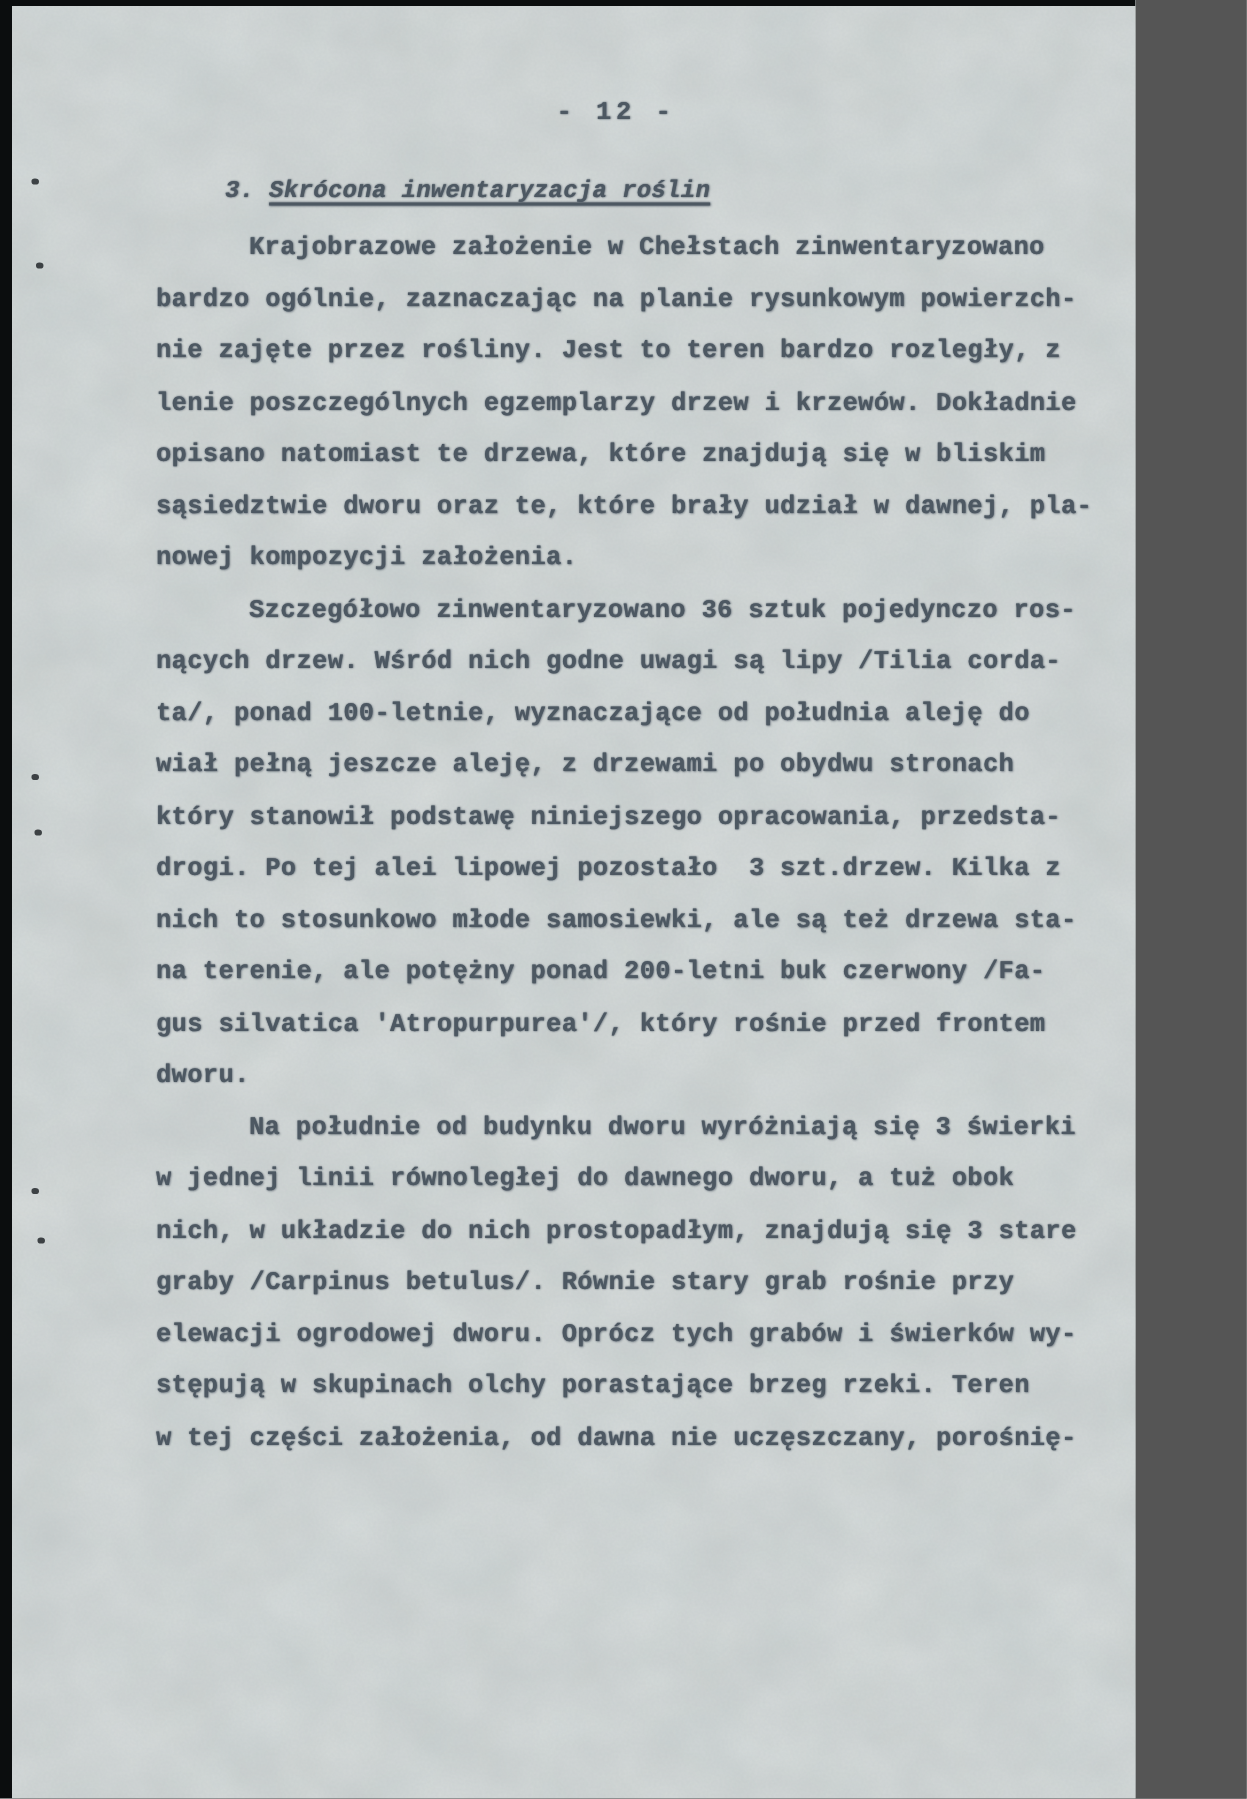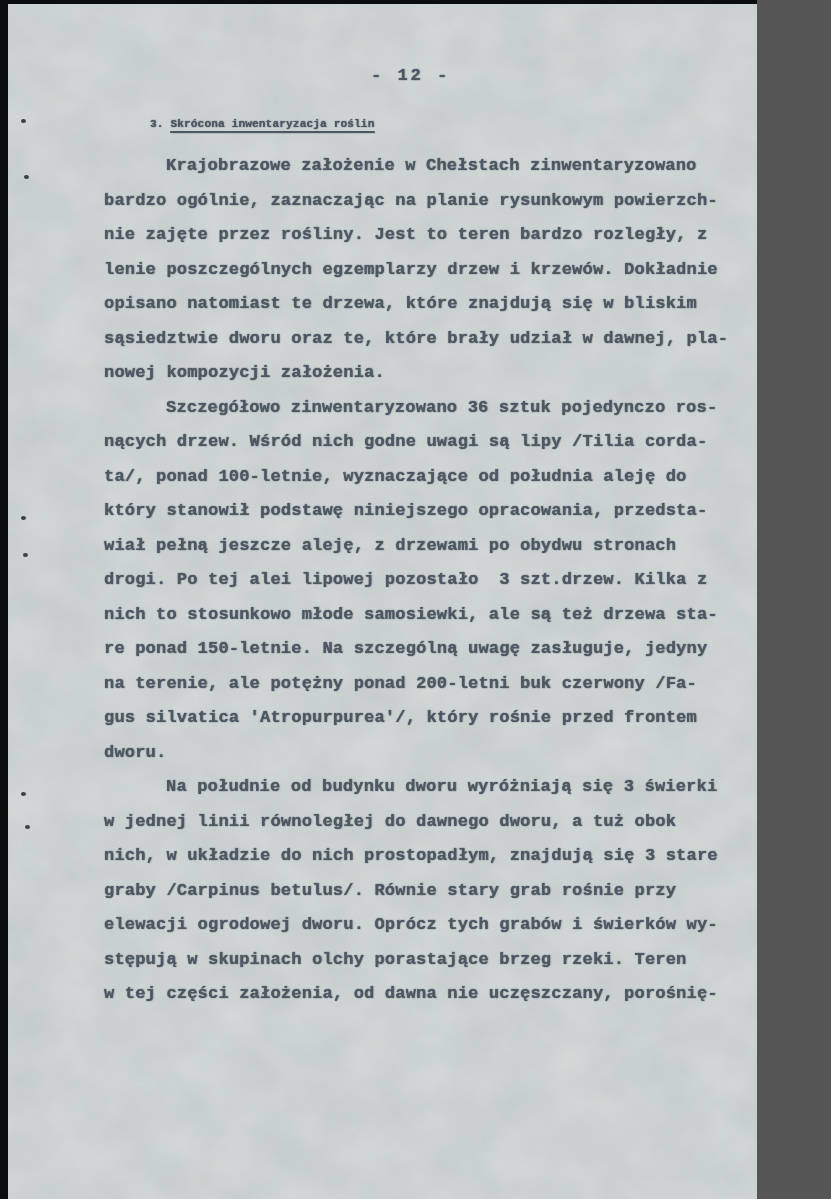--- a/index.html
+++ b/index.html
@@ -51,22 +51,23 @@
     position: absolute;
     top: 66px;
     left: 371px;
     font-size: 17px;
     letter-spacing: 3px;
   }
   .heading {
     position: absolute;
     top: 118px;
     left: 150px;
-    font-size: 11px;
+    font-size: 16px;
     white-space: pre;
+    font-style: italic;
   }
   .heading .title-underlined {
     text-decoration: underline;
     text-underline-offset: 4px;
     text-decoration-thickness: 1.5px;
   }
   .doc {
     position: absolute;
     top: 149px;
     left: 104px;
@@ -128,25 +129,24 @@
         <div class="line">nie zajęte przez rośliny. Jest to teren bardzo rozległy, z</div>
         <div class="line">lenie poszczególnych egzemplarzy drzew i krzewów. Dokładnie</div>
         <div class="line">opisano natomiast te drzewa, które znajdują się w bliskim</div>
         <div class="line">sąsiedztwie dworu oraz te, które brały udział w dawnej, pla-</div>
         <div class="line">nowej kompozycji założenia.</div>
       </div>
       <div class="para">
         <div class="line indent">Szczegółowo zinwentaryzowano 36 sztuk pojedynczo ros-</div>
         <div class="line">nących drzew. Wśród nich godne uwagi są lipy /Tilia corda-</div>
         <div class="line">ta/, ponad 100-letnie, wyznaczające od południa aleję do</div>
+        <div class="line">wiał pełną jeszcze aleję, z drzewami po obydwu stronach</div>
         <div class="line">który stanowił podstawę niniejszego opracowania, przedsta-</div>
-        <div class="line">wiał pełną jeszcze aleję, z drzewami po obydwu stronach</div>
         <div class="line">drogi. Po tej alei lipowej pozostało  3 szt.drzew. Kilka z</div>
         <div class="line">nich to stosunkowo młode samosiewki, ale są też drzewa sta-</div>
-        <div class="line">re ponad 150-letnie. Na szczególną uwagę zasługuje, jedyny</div>
         <div class="line">na terenie, ale potężny ponad 200-letni buk czerwony /Fa-</div>
         <div class="line">gus silvatica 'Atropurpurea'/, który rośnie przed frontem</div>
         <div class="line">dworu.</div>
       </div>
       <div class="para">
         <div class="line indent">Na południe od budynku dworu wyróżniają się 3 świerki</div>
         <div class="line">w jednej linii równoległej do dawnego dworu, a tuż obok</div>
         <div class="line">nich, w układzie do nich prostopadłym, znajdują się 3 stare</div>
         <div class="line">graby /Carpinus betulus/. Równie stary grab rośnie przy</div>
         <div class="line">elewacji ogrodowej dworu. Oprócz tych grabów i świerków wy-</div>

